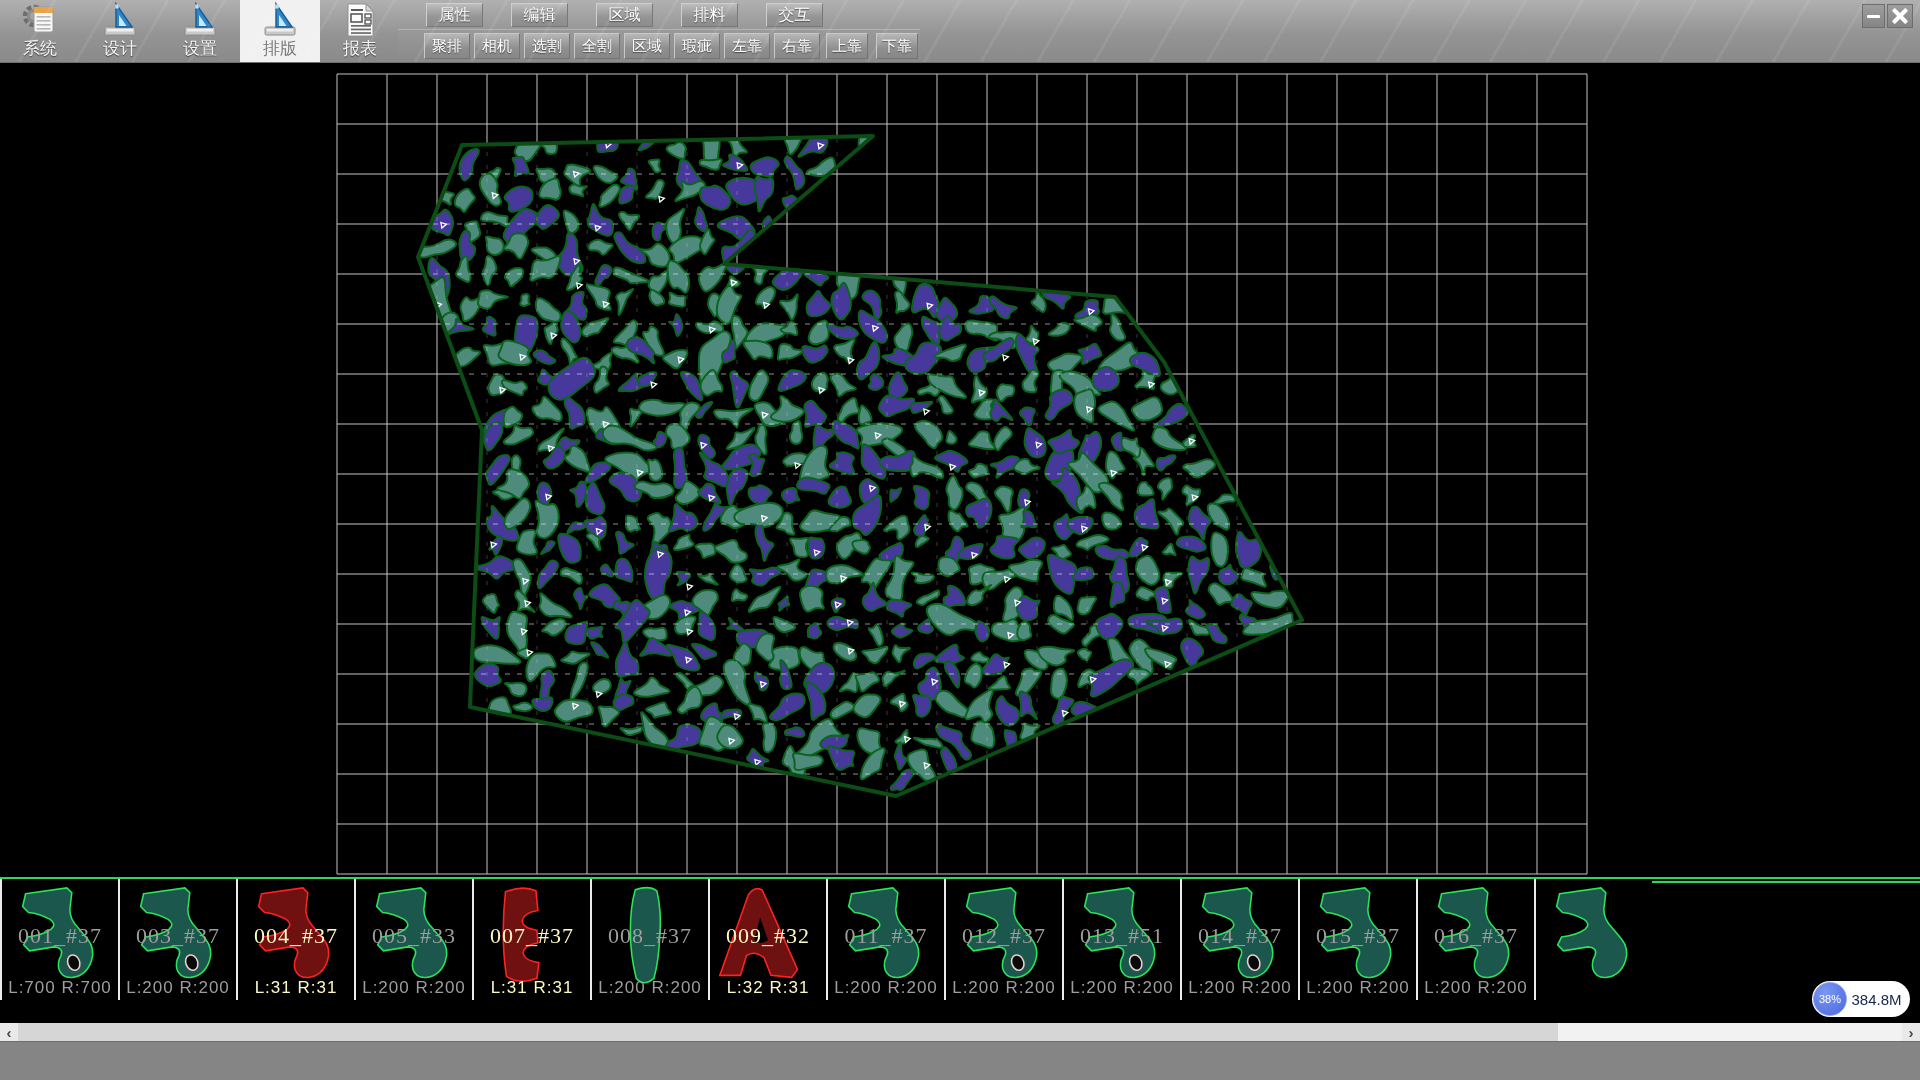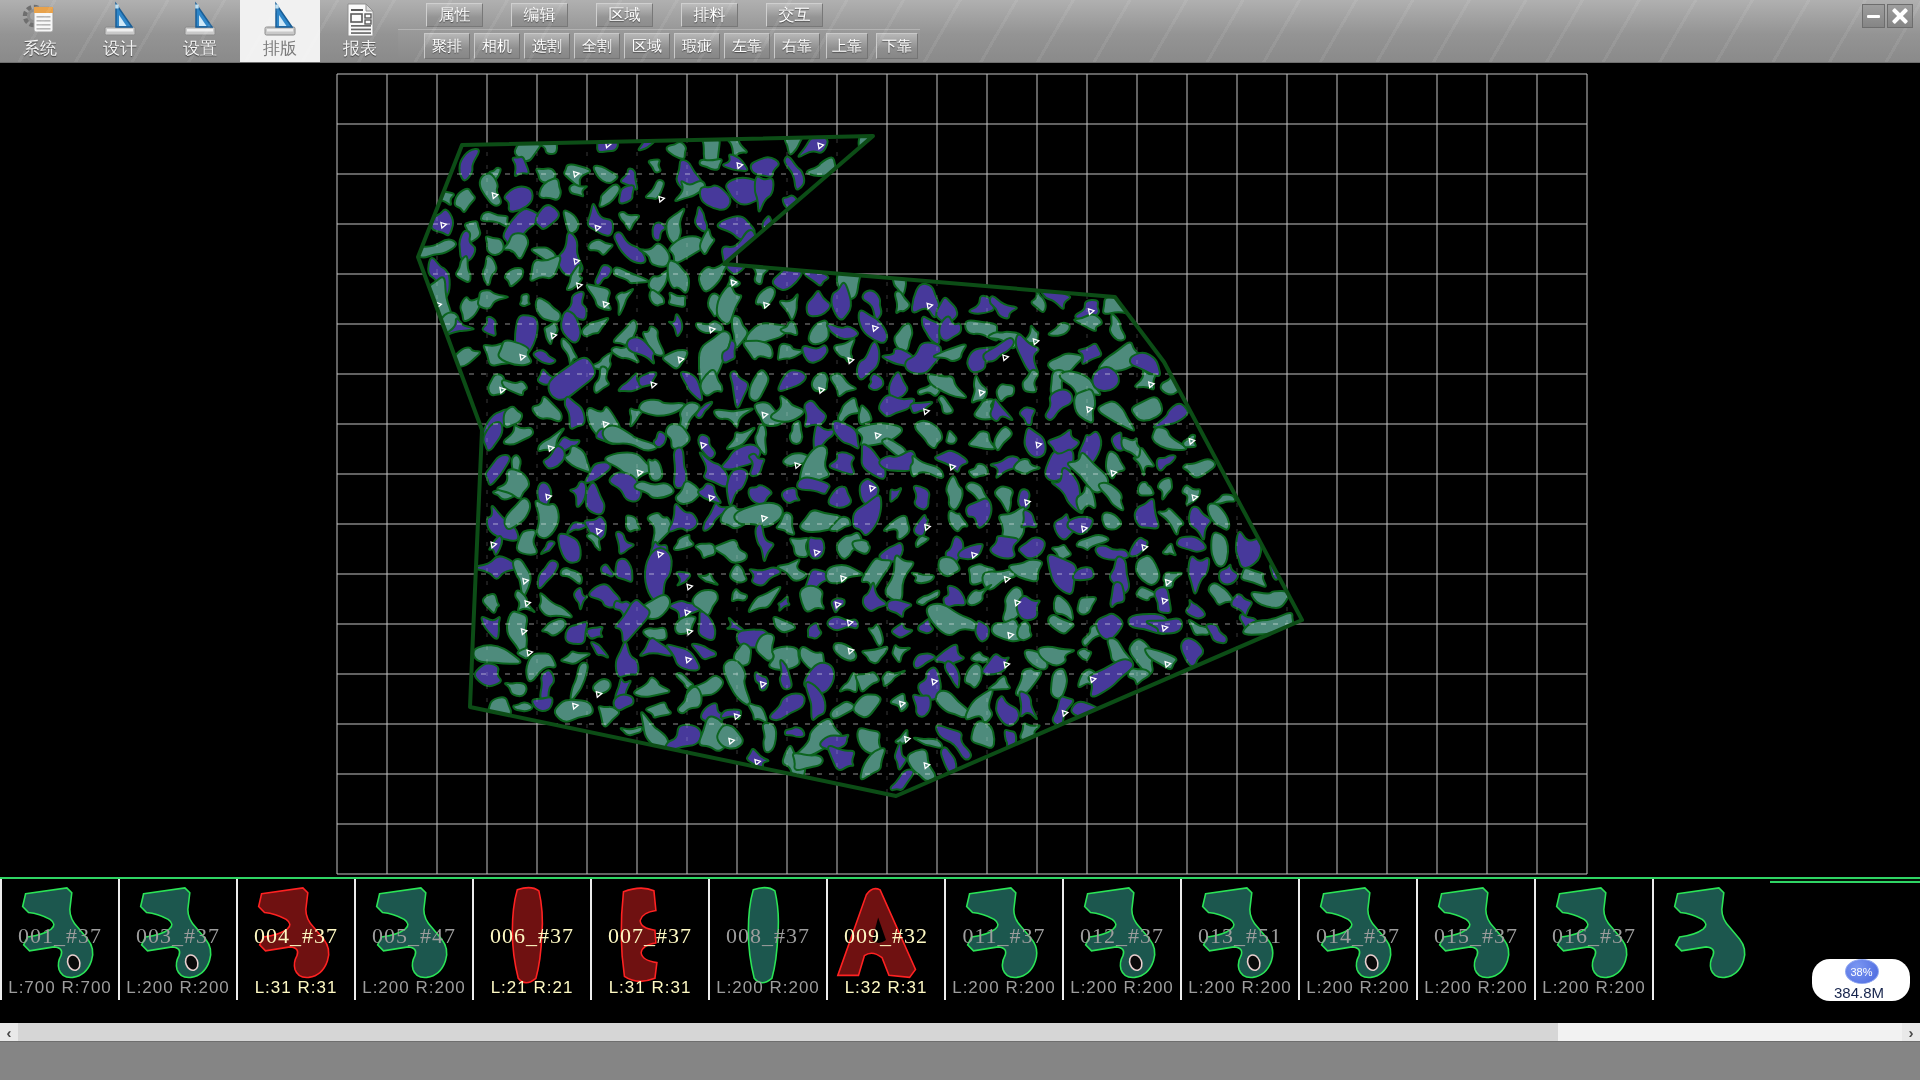--- a/index.html
+++ b/index.html
@@ -61,22 +61,22 @@
 
   
   .hscroll{position:absolute;left:0;top:1023px;width:1920px;height:18px;background:#f2f2f2;}
   .hscroll .thumbbar{position:absolute;left:18px;top:0;width:1540px;height:18px;background:#d6d6d6;}
   .sb-btn{position:absolute;top:0;width:18px;height:18px;display:flex;align-items:center;justify-content:center;
     color:#4a4a4a;font-size:15px;font-weight:bold;cursor:pointer;background:#e9e9e9;}
   .statusbar{position:absolute;left:0;top:1041px;width:1920px;height:39px;background:#858585;
     border-top:1px solid #6e6e6e;}
 
   
-  .badge{position:absolute;left:1812px;top:959px;height:42px;width:98px;background:#fff;
-    border-radius:18px;box-shadow:0 1px 5px rgba(0,0,0,.45);display:flex;align-items:center;z-index:9;flex-direction:column;}
+  .badge{position:absolute;left:1812px;top:981px;height:36px;width:98px;background:#fff;
+    border-radius:18px;box-shadow:0 1px 5px rgba(0,0,0,.45);display:flex;align-items:center;z-index:9;}
   .badge .disc{width:34px;height:34px;border-radius:50%;margin-left:1px;
     background:radial-gradient(circle at 35% 30%,#7b97f2,#4a67de);
     border:1px solid #8fa6f0;box-sizing:border-box;display:flex;align-items:center;justify-content:center;
     color:#fff;font-size:11px;}
   .badge .mem{flex:1;text-align:center;color:#17254d;font-size:15px;padding-right:4px;}
 </style>
 </head>
 <body>
 
 <div class="toolbar">
@@ -935,29 +935,22 @@
         <svg width="116" height="121" viewBox="0 0 118 121">
           <path d="M24 14 L66 8 L71 13 L69 30 Q69 40 77 48 L87 60 Q95 70 91 82 Q86 97 72 99 Q61 100 58 91 Q56 84 60 77 Q63 69 53 68 L28 72 L22 66 L26 58 Q42 56 50 50 Q56 45 49 40 Q38 34 27 33 L21 27 Z" fill="#6f1111" stroke="#ff2222" stroke-width="1.6"></path>
         </svg>
         <div class="nm c-green">004_#37</div>
         <div class="inf c-green">L:31 R:31</div>
       </div>
       <div class="cell">
         <svg width="116" height="121" viewBox="0 0 118 121">
           <path d="M24 14 L66 8 L71 13 L69 30 Q69 40 77 48 L87 60 Q95 70 91 82 Q86 97 72 99 Q61 100 58 91 Q56 84 60 77 Q63 69 53 68 L28 72 L22 66 L26 58 Q42 56 50 50 Q56 45 49 40 Q38 34 27 33 L21 27 Z" fill="#1c574e" stroke="#2be457" stroke-width="1.6"></path>
         </svg>
-        <div class="nm c-gray">005_#47</div>
+        <div class="nm c-gray">005_#33</div>
         <div class="inf c-gray">L:200 R:200</div>
-      </div>
-      <div class="cell">
-        <svg width="116" height="121" viewBox="0 0 118 121">
-          <path d="M44 10 Q58 5 66 11 Q71 32 69 56 Q68 82 63 100 Q52 109 45 100 Q39 76 39 52 Q39 27 44 10 Z" fill="#6f1111" stroke="#ff2222" stroke-width="1.6"></path>
-        </svg>
-        <div class="nm c-green">006_#37</div>
-        <div class="inf c-green">L:21 R:21</div>
       </div>
       <div class="cell">
         <svg width="116" height="121" viewBox="0 0 118 121">
           <path d="M32 12 Q50 5 63 11 L65 31 Q51 33 49 41 Q49 49 64 51 L65 64 Q51 66 50 74 Q51 82 66 84 L64 100 Q46 107 33 98 Q27 58 32 12 Z" fill="#6f1111" stroke="#ff2222" stroke-width="1.6"></path>
         </svg>
         <div class="nm c-green">007_#37</div>
         <div class="inf c-green">L:31 R:31</div>
       </div>
       <div class="cell">
         <svg width="116" height="121" viewBox="0 0 118 121">

